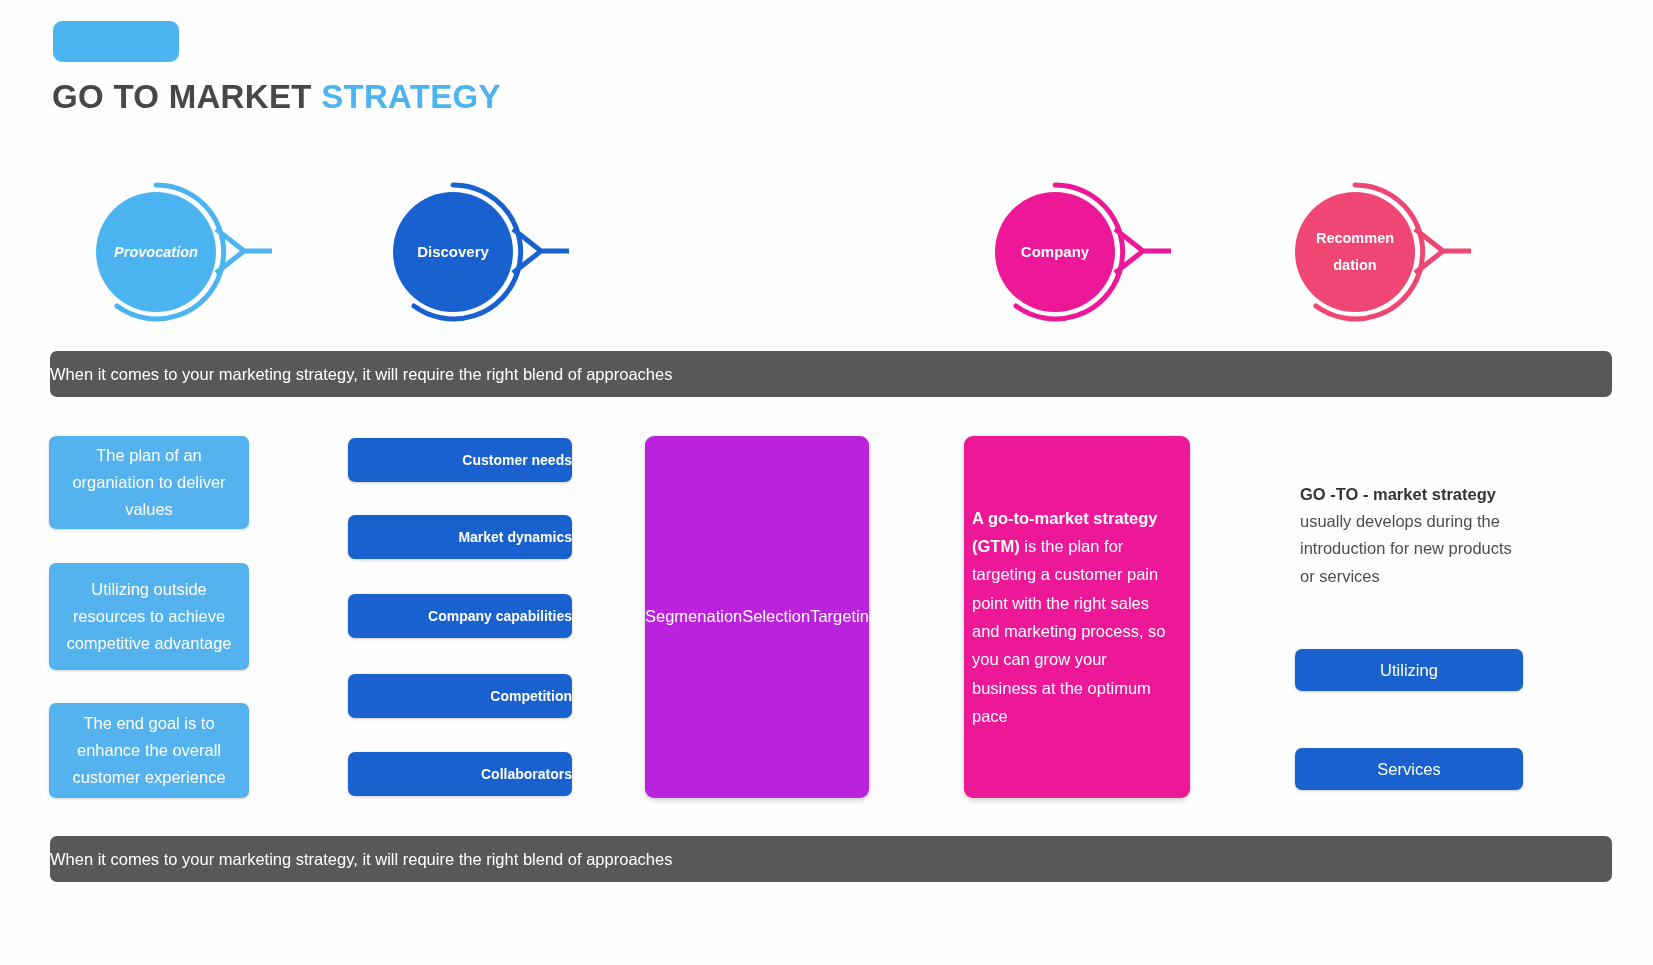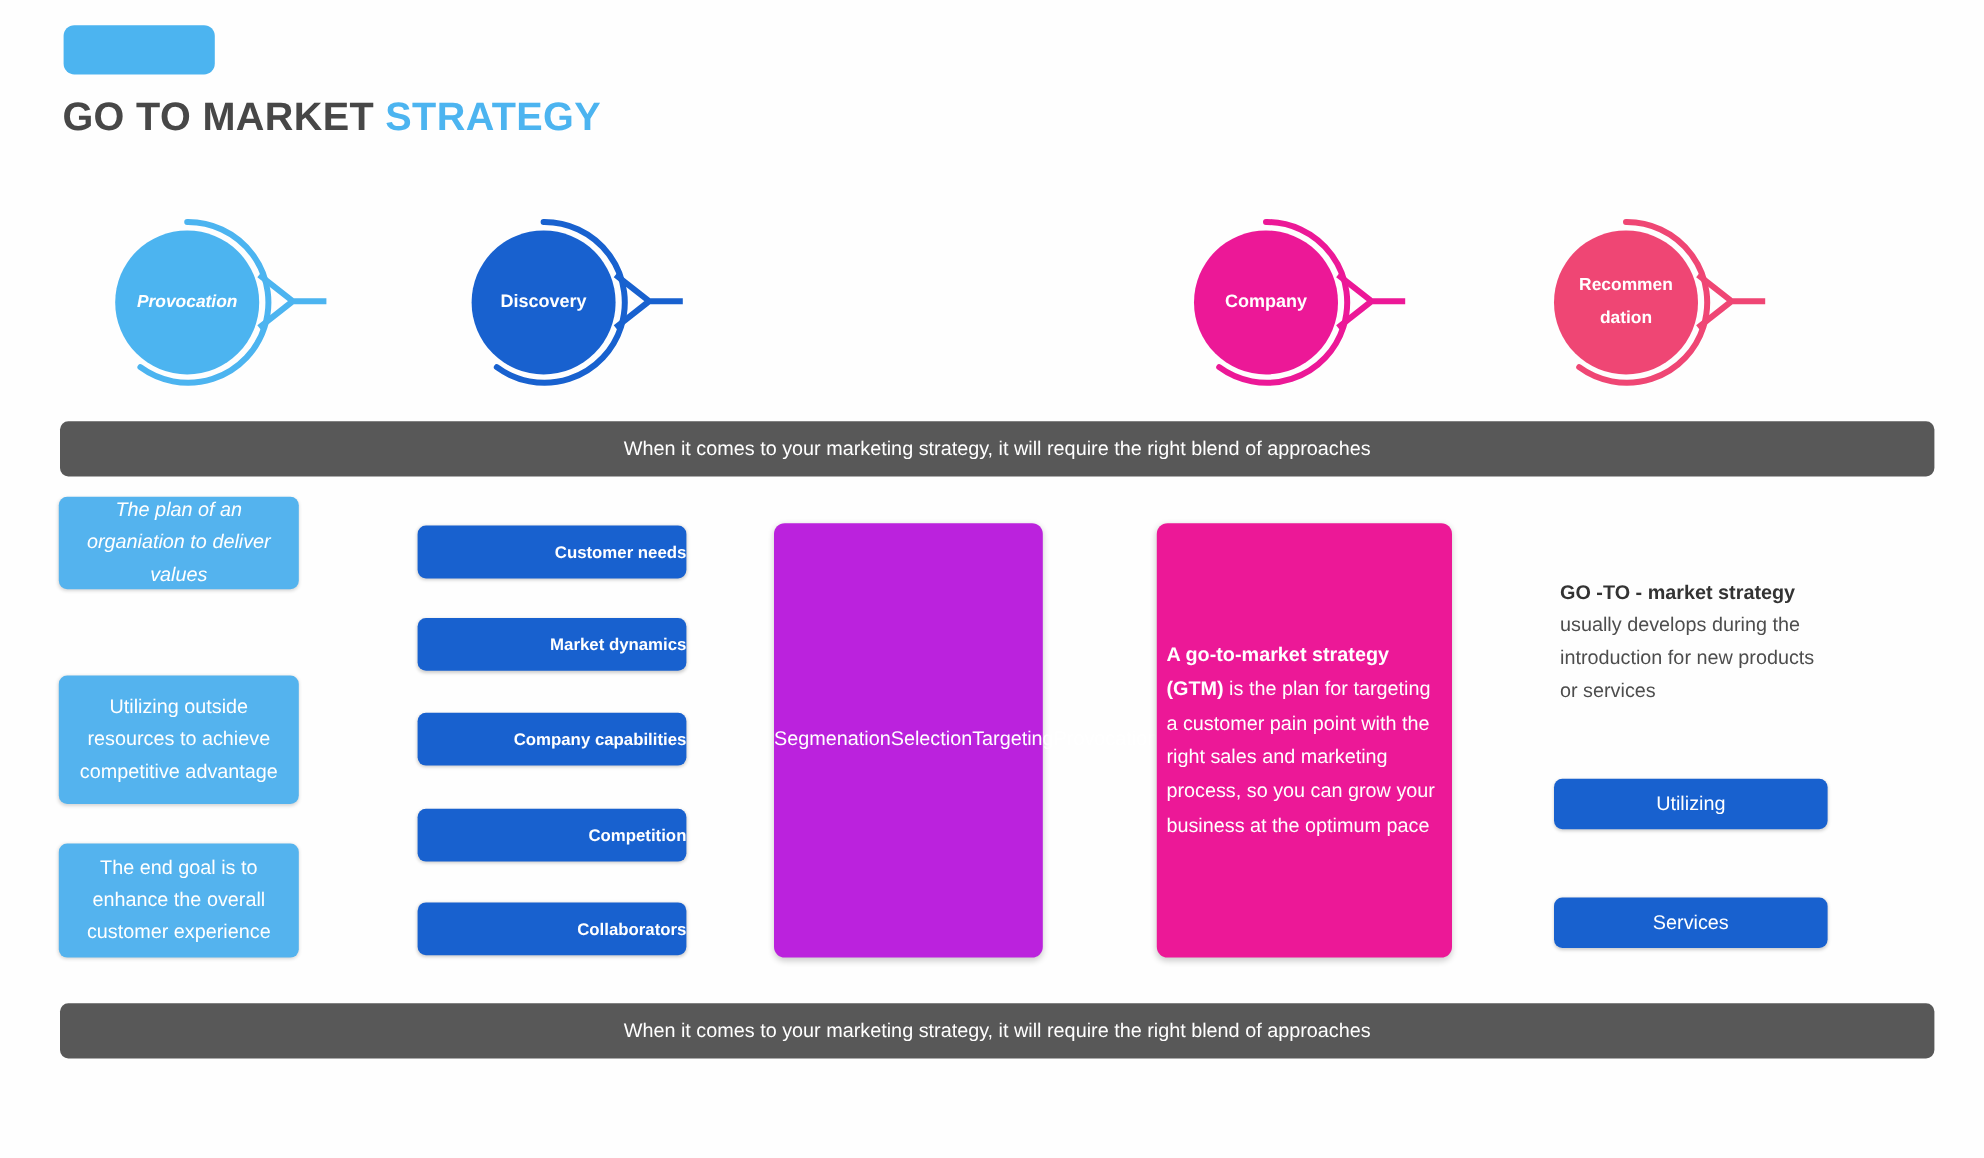--- a/index.html
+++ b/index.html
@@ -87,21 +87,21 @@
     position: absolute;
     left: 50px;
     width: 1562px;
     height: 46px;
     background: #585858;
     border-radius: 7px;
     color: #ffffff;
     font-size: 16.5px;
     display: flex;
     align-items: center;
-    justify-content: center;
+    justify-content: flex-start;
     text-align: center;
   }
   .banner-top { top: 351px; }
   .banner-bottom { top: 836px; }
 
   
   .lb-card {
     position: absolute;
     left: 49px;
     width: 200px;
@@ -154,21 +154,21 @@
   .purple-item {
     color: #ffffff;
     font-size: 16.5px;
     text-align: center;
   }
 
   
   .magenta-panel {
     position: absolute;
     left: 964px; top: 436px;
-    width: 246px; height: 362px;
+    width: 226px; height: 362px;
     background: #ec1897;
     border-radius: 9px;
     box-shadow: 0 2px 5px rgba(0,0,0,0.2);
     display: flex;
     align-items: center;
     box-sizing: border-box;
     padding: 0 14px 0 8px;
   }
   .magenta-text {
     color: #ffffff;
@@ -250,21 +250,21 @@
           <path d="M 6 12 L 34 34 L 6 56 M 34 34 L 62 34" fill="none" stroke="#ef4674" stroke-width="5" stroke-linecap="butt" stroke-linejoin="miter"></path>
         </svg>
       </div>
     </div>
 
   <div class="banner banner-top" style="background: rgb(88, 88, 88);">
     <span>When it comes to your marketing strategy, it will require the right blend of approaches</span>
   </div>
 
   <div>
-      <div class="lb-card" style="top: 414px; height: 77px; background: rgb(84, 179, 238); font-style: italic;">
+      <div class="lb-card" style="top: 436px; height: 93px; background: rgb(84, 179, 238);">
         <span>The plan of an organiation to deliver values</span>
       </div>
       <div class="lb-card" style="top: 563px; height: 107px; background: rgb(84, 179, 238);">
         <span>Utilizing outside resources to achieve competitive advantage</span>
       </div>
       <div class="lb-card" style="top: 703px; height: 95px; background: rgb(84, 179, 238);">
         <span>The end goal is to enhance the overall customer experience</span>
       </div>
     </div>
   <div>

